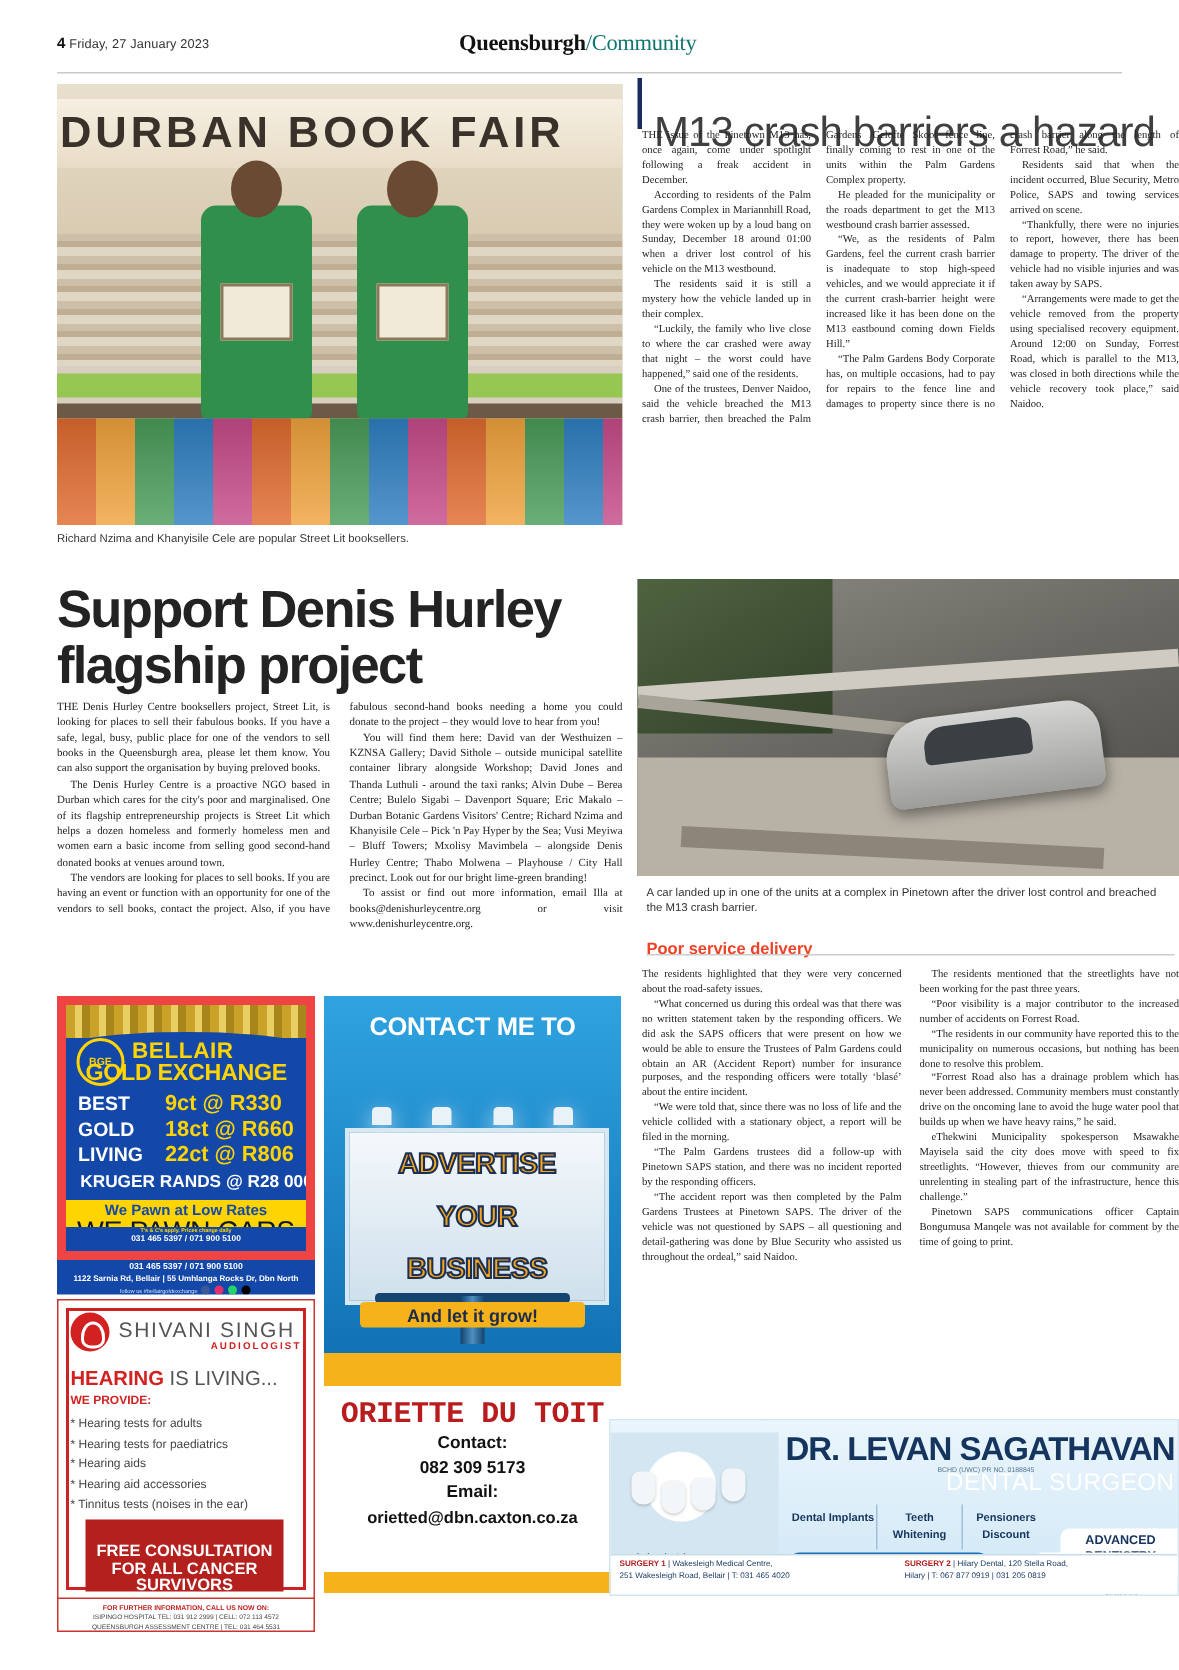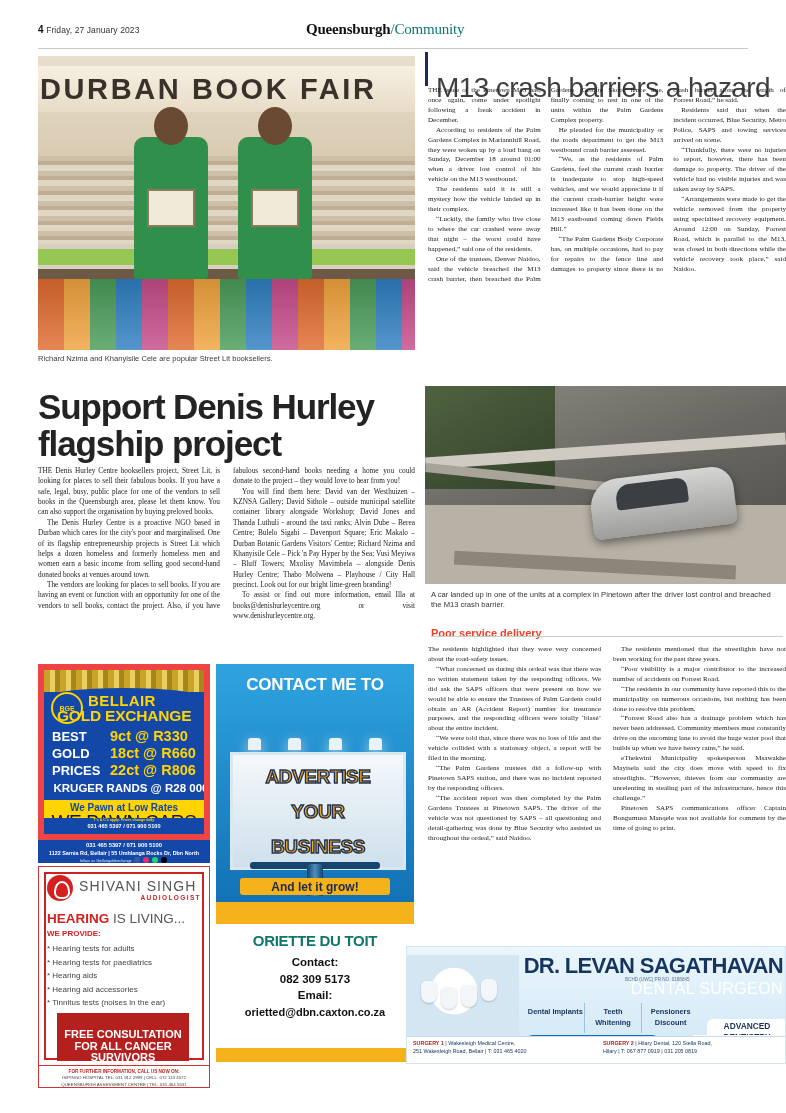--- a/index.html
+++ b/index.html
@@ -128,26 +128,26 @@
   .ad-contact{left:216px;top:664px;width:198px;height:238px;background:linear-gradient(180deg,#2fa3e0,#1272b5);}
   .cm-t{position:absolute;left:0;top:12px;width:100%;text-align:center;font-size:17px;font-weight:bold;color:#fff;line-height:18px;letter-spacing:-.2px;}
   .cm-board{position:absolute;left:14px;top:88px;width:170px;height:112px;background:linear-gradient(180deg,#f4f8fb,#cfe0ec);border:3px solid #d9e7f1;}
   .cm-board span{display:block;text-align:center;font-size:19px;font-weight:bold;color:#f6a71c;
     -webkit-text-stroke:1.4px #1d2f52;line-height:26px;letter-spacing:-.4px;padding-top:9px;}
   .cm-lamps{position:absolute;left:18px;top:74px;width:162px;display:flex;justify-content:space-around;}
   .cm-lamp{width:13px;height:12px;background:#e9f2f8;border-radius:3px 3px 0 0;box-shadow:0 5px 14px rgba(255,255,255,.75);}
   .cm-post{position:absolute;left:50%;transform:translateX(-50%);top:200px;width:16px;height:32px;
     background:linear-gradient(90deg,#13436e,#4d8fbf,#13436e);}
   .cm-arm{position:absolute;left:34px;top:198px;width:130px;height:7px;background:#15456f;border-radius:3px;}
-  .cm-grow{position:absolute;left:24px;top:214px;width:150px;height:17px;background:#f6b21b;border-radius:3px;
+  .cm-grow{position:absolute;left:24px;top:204px;width:150px;height:17px;background:#f6b21b;border-radius:3px;
     text-align:center;font-size:12px;font-weight:bold;color:#1c2b4a;line-height:19px;}
 
   .ad-oriette{left:216px;top:902px;width:198px;height:160px;background:#fff;}
   .or-top{position:absolute;left:0;top:0;width:100%;height:22px;background:#f6b21b;}
-  .or-name{position:absolute;left:0;top:30px;width:100%;text-align:center;font-size:15px;font-weight:bold;color:#0f766e;letter-spacing:-.3px;}
+  .or-name{position:absolute;left:0;top:30px;width:100%;text-align:center;font-size:20px;font-weight:bold;color:#b91c1c;letter-spacing:-.3px;font-family:Liberation Mono, monospace;}
   .or-lines{position:absolute;left:0;top:52px;width:100%;text-align:center;font-size:11.5px;font-weight:bold;color:#111;line-height:16.5px;}
   .or-mail{font-size:11px;}
   .or-bot{position:absolute;left:0;bottom:0;width:100%;height:14px;background:#f6b21b;}
 
   
   .ad-dent{left:406px;top:946px;width:380px;height:118px;background:linear-gradient(180deg,#eaf5fc,#cfe7f6);border:1px solid #d4e6f2;}
   .dt-teeth{position:absolute;left:0;top:8px;width:112px;height:86px;
     background:radial-gradient(circle at 42% 42%,#ffffff 0 28%,#d4e6f2 29% 100%);}
   .dt-tooth{position:absolute;width:16px;height:22px;background:#f3f6f8;border-radius:6px 6px 9px 9px;box-shadow:0 1px 2px rgba(0,0,0,.2);}
   .dt-name{position:absolute;left:110px;top:6px;width:266px;text-align:right;font-size:22px;font-weight:bold;color:#15355e;letter-spacing:-.7px;}
@@ -266,21 +266,21 @@
     <div class="gold-rows">
       <div class="gold-row">
         <span class="gold-lbl">BEST</span>
         <span class="gold-val">9ct  @ R330</span>
       </div>
       <div class="gold-row">
         <span class="gold-lbl">GOLD</span>
         <span class="gold-val">18ct @ R660</span>
       </div>
       <div class="gold-row">
-        <span class="gold-lbl">PRICES</span>
+        <span class="gold-lbl">LIVING</span>
         <span class="gold-val">22ct @ R806</span>
       </div>
     </div>
     <div class="gold-kr">KRUGER RANDS @ R28 000</div>
     <div class="gold-yellow">
       <div class="gold-y1">We Pawn at Low Rates</div>
       <div class="gold-y2">WE PAWN CARS</div>
     </div>
     <div class="gold-foot">
       <div class="gold-f1">T's &amp; C's apply. Prices change daily</div>

